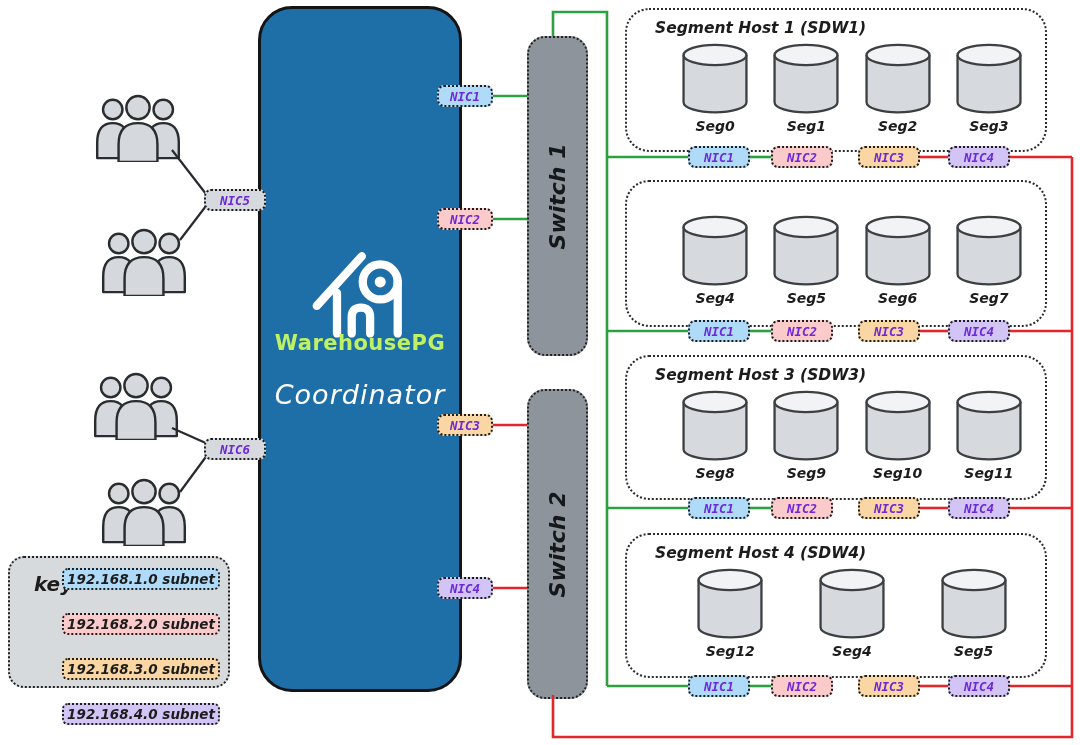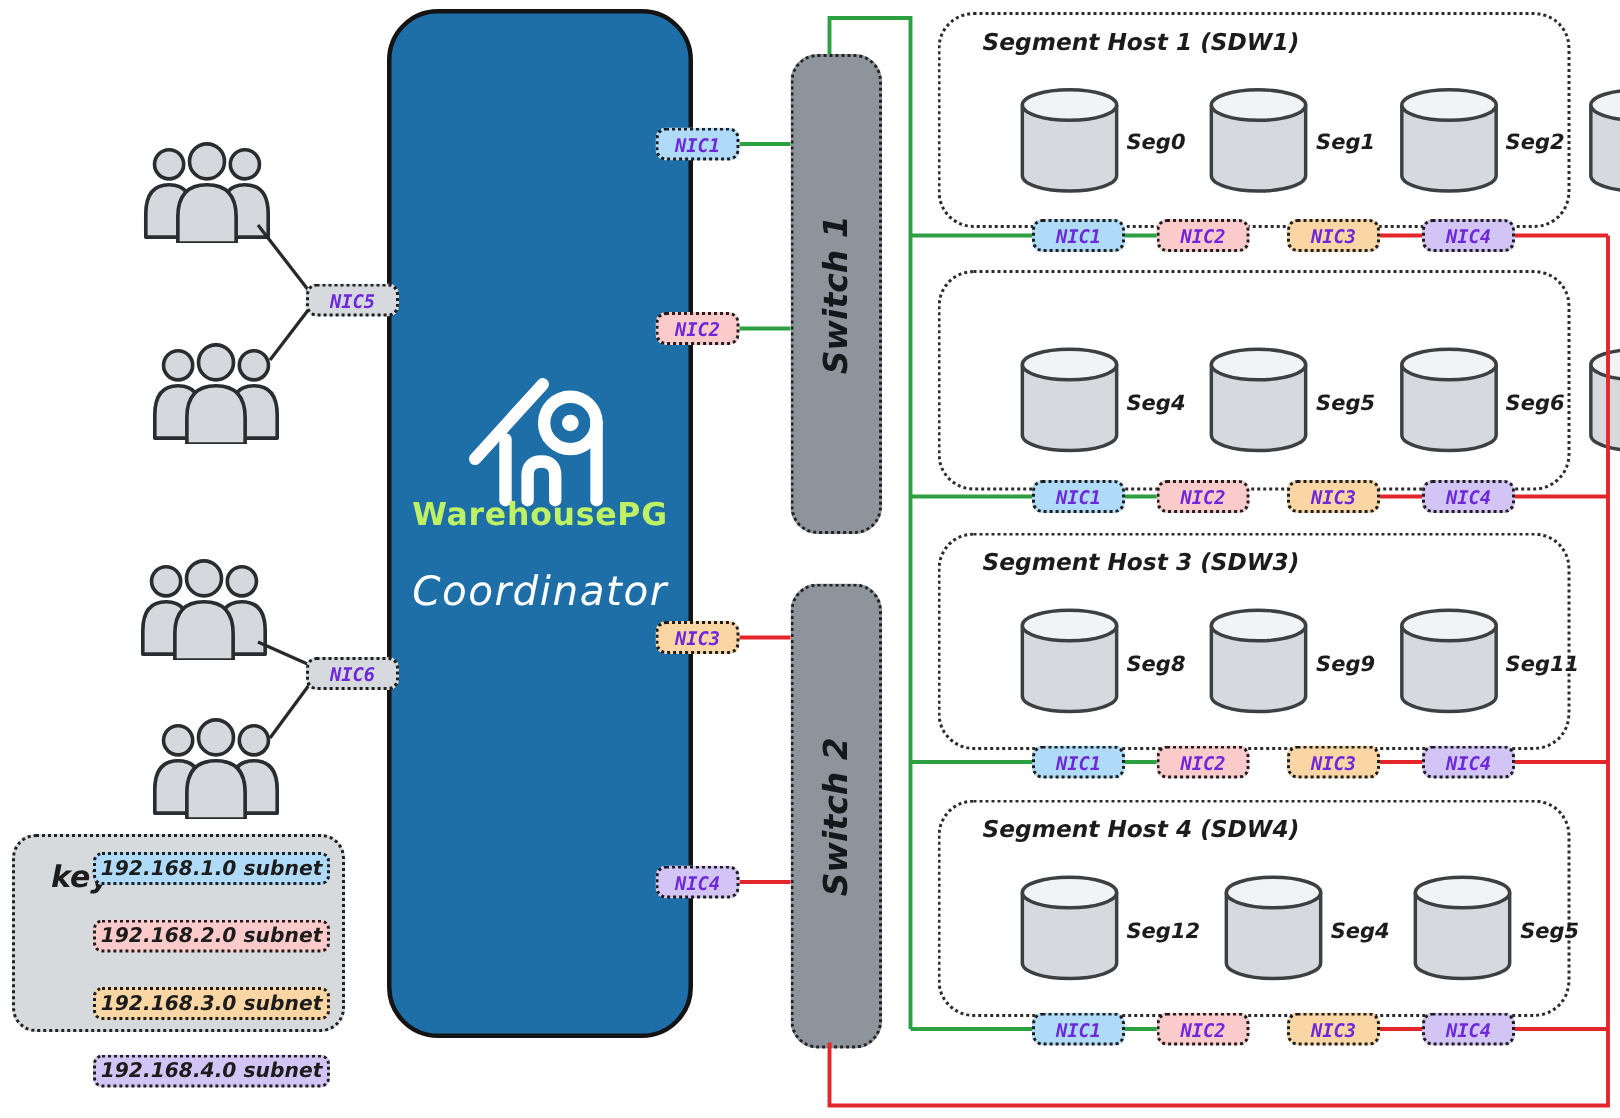--- a/index.html
+++ b/index.html
@@ -22,21 +22,21 @@
   .switch{position:absolute;left:527px;width:57px;background:#8d949b;
     border:2.5px dotted #222;border-radius:18px;display:flex;align-items:center;justify-content:center;z-index:1;}
   .switch-label{transform:rotate(-90deg);white-space:nowrap;font-size:22px;font-style:italic;
     font-weight:600;color:#15181a;}
 
   
   .host{position:absolute;left:625px;width:422px;border:2.5px dotted #2b2b2b;border-radius:24px;
     background:#fff;box-sizing:border-box;z-index:1;}
   .host-title{position:absolute;left:28px;top:9px;font-size:15.5px;font-style:italic;font-weight:600;}
   .cyl-row{position:absolute;left:48px;right:16px;top:33px;bottom:4px;display:flex;gap:11px;}
-  .cyl-col{flex:1;display:flex;flex-direction:row;align-items:center;}
+  .cyl-col{flex:1;display:flex;flex-direction:column;align-items:center;}
   .cyl-body{fill:#d6dade;stroke:#3d4043;stroke-width:2.5;}
   .cyl-top{fill:#f1f3f4;stroke:#3d4043;stroke-width:2.5;}
   .seg-label{font-size:14px;font-style:italic;font-weight:600;margin-top:1px;}
 
   
   .chip{position:absolute;width:62px;height:22px;box-sizing:border-box;border:2px dotted #1e1e1e;
     border-radius:7px;display:flex;align-items:center;justify-content:center;z-index:3;
     font-family:"DejaVu Sans Mono",monospace;font-style:italic;font-weight:700;font-size:12.5px;color:#6d28d9;}
   .subnet1{background:#b0dbf8;} .subnet2{background:#fbcbcb;}
   .subnet3{background:#f9d6a4;} .subnet4{background:#d2c5f5;}
@@ -196,20 +196,27 @@
             <ellipse class="cyl-top" cx="39" cy="13" rx="34" ry="11"></ellipse>
           </svg>
           <div class="seg-label">Seg8</div>
         </div>
       <div class="cyl-col">
           <svg width="76" height="74" viewBox="0 0 78 80">
             <path class="cyl-body" d="M5 13 V64 a34 11 0 0 0 68 0 V13"></path>
             <ellipse class="cyl-top" cx="39" cy="13" rx="34" ry="11"></ellipse>
           </svg>
           <div class="seg-label">Seg9</div>
+        </div>
+      <div class="cyl-col">
+          <svg width="76" height="74" viewBox="0 0 78 80">
+            <path class="cyl-body" d="M5 13 V64 a34 11 0 0 0 68 0 V13"></path>
+            <ellipse class="cyl-top" cx="39" cy="13" rx="34" ry="11"></ellipse>
+          </svg>
+          <div class="seg-label">Seg10</div>
         </div>
       <div class="cyl-col">
           <svg width="76" height="74" viewBox="0 0 78 80">
             <path class="cyl-body" d="M5 13 V64 a34 11 0 0 0 68 0 V13"></path>
             <ellipse class="cyl-top" cx="39" cy="13" rx="34" ry="11"></ellipse>
           </svg>
           <div class="seg-label">Seg11</div>
         </div>
     </div>
   </div>

